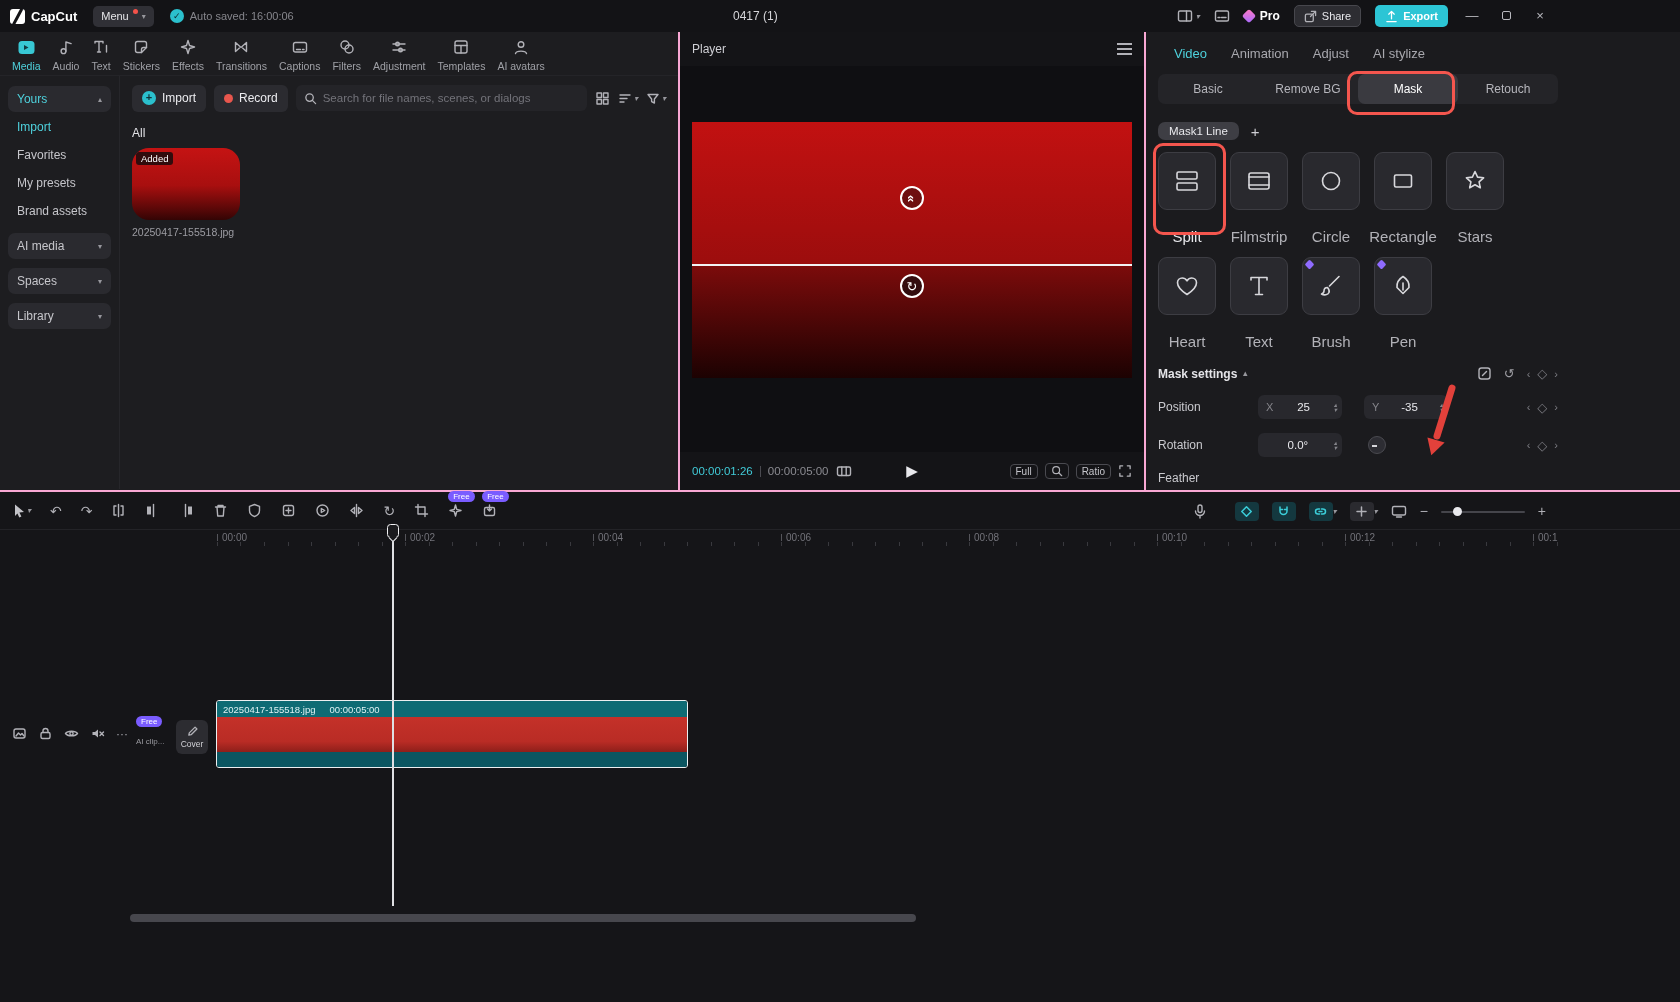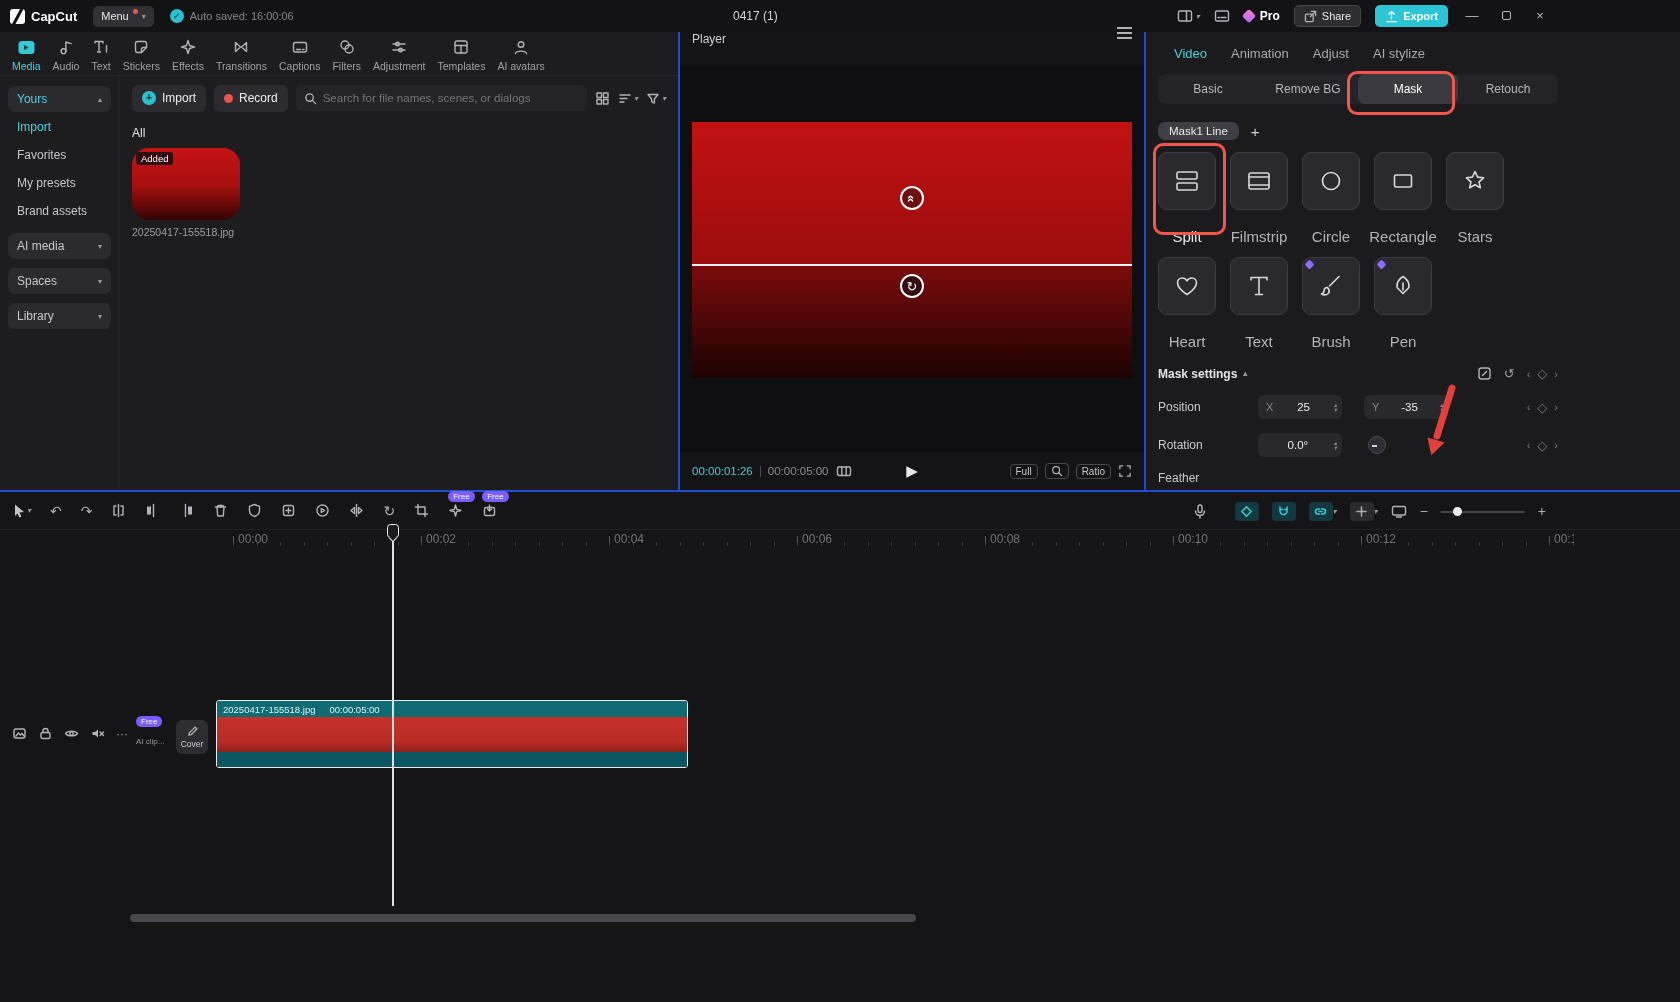--- a/index.html
+++ b/index.html
@@ -1,17 +1,17 @@
 <!DOCTYPE html>
 <html><head>
 <meta charset="utf-8">
 <style>
 *{margin:0;padding:0;box-sizing:border-box}
 body{background:#0a0a0c;font-family:"Liberation Sans",sans-serif;color:#c9c9ce;width:1680px;height:1002px;overflow:hidden}
-.app{position:relative;width:1680px;height:717px;background:#1d4ed8}
+.app{position:relative;width:1680px;height:717px;background:#f9a8d4}
 .panel{position:absolute}
 .ic{display:block}
 .ic *{stroke:#b2b2b8;fill:none;stroke-width:1.4;stroke-linecap:round;stroke-linejoin:round}
 .ic .f{fill:#b2b2b8;stroke:none}
 .mic *{stroke:#d8d8dc;fill:none;stroke-width:1.6;stroke-linecap:round;stroke-linejoin:round}
 .cic *{stroke:#3bced9;fill:none;stroke-width:1.5;stroke-linecap:round;stroke-linejoin:round}
 .caret{font-size:8px;color:#97979d}
 
 
 .titlebar{position:absolute;left:0;top:0;width:1680px;height:32px;background:#131316;display:flex;align-items:center;padding:0 10px}
@@ -57,21 +57,21 @@
 .mt-ic{color:#b2b2b8;display:flex;align-items:center;gap:2px}
 .mt-first{margin-left:auto}
 .section-label{margin-top:14px;font-size:12px;color:#e2e2e6}
 .thumb-card{margin-top:8px;width:108px}
 .thumb{width:108px;height:72px;border-radius:17px;background:linear-gradient(180deg,#c51313 0%,#a80f0f 52%,#520707 88%,#330404 100%);position:relative;overflow:hidden}
 .added{position:absolute;left:4px;top:4px;background:rgba(10,10,12,.78);color:#fff;font-size:9.5px;padding:1px 5px;border-radius:3px}
 .fname{margin-top:6px;font-size:10.5px;color:#9c9ca2;white-space:nowrap;overflow:hidden;font-style:normal}
 
 
 .player-panel{left:680px;top:32px;width:464px;height:458px;background:#141417;display:flex;flex-direction:column}
-.player-header{height:34px;display:flex;justify-content:space-between;padding:0 12px;font-size:12px;color:#cfcfd4}
+.player-header{height:34px;display:flex;justify-content:space-between;align-items:center;padding:0 12px;font-size:12px;color:#cfcfd4}
 .hamburger i{display:block;width:15px;height:1.5px;background:#b2b2b8;box-shadow:0 5px 0 #b2b2b8,0 -5px 0 #b2b2b8}
 .stage{flex:1;position:relative;background:#0f0f12}
 .video{position:absolute;left:12px;top:56px;width:440px;height:256px}
 .v-top{height:142px;background:linear-gradient(180deg,#c21111,#9c0d0d)}
 .mask-line{height:2px;background:#f2f2f4}
 .v-bottom{height:112px;background:linear-gradient(180deg,#7c0b0b,#1c0202)}
 .v-handle{position:absolute;left:50%;transform:translateX(-50%);width:24px;height:24px;border:2px solid #fff;border-radius:50%;background:rgba(15,15,18,.4);display:flex;align-items:center;justify-content:center;color:#fff}
 .v-handle-feather{top:64px}
 .v-handle-feather span{display:block;transform:rotate(90deg);font-size:13px;font-weight:bold}
 .v-handle-rot{top:152px;background:rgba(15,15,18,.6)}
@@ -134,21 +134,21 @@
 .freewrap .free-pill{position:absolute;top:-12px;left:0}
 .tl-right{position:absolute;right:134px;top:0;height:38px;display:flex;align-items:center;gap:13px}
 .mic-gap{margin-right:14px}
 .toggle{width:24px;height:19px;border-radius:4px;background:#14383f;display:flex;align-items:center;justify-content:center}
 .toggle.dim{background:#2a2a2f}
 .toggle.dim .cic *{stroke:#b0b0b6}
 .zbtn{color:#b0b0b6;font-size:14px}
 .zslider{width:84px;height:10px;position:relative}
 .zslider::before{content:"";position:absolute;top:4.5px;left:0;right:0;height:2px;background:#45454b;border-radius:2px}
 .zhandle{position:absolute;top:0.5px;left:12px;width:9px;height:9px;border-radius:50%;background:#e9e9ed}
-.ruler{position:absolute;top:38px;left:16px;width:1558px;height:18px;font-size:12px;color:#73737a;overflow:hidden}
+.ruler{position:absolute;top:38px;left:0;width:1558px;height:18px;font-size:10px;color:#73737a;overflow:hidden}
 .ruler::before{content:"";position:absolute;left:217px;right:0;bottom:2px;height:4px;background:repeating-linear-gradient(90deg,#39393e 0 1px,transparent 1px 23.5px)}
 .rmark{position:absolute;top:2px;display:flex;align-items:center;gap:4px}
 .rmark .tick{width:1px;height:7px;background:#55555b}
 .rmark em{font-style:normal}
 .tracks{position:absolute;top:56px;left:0;right:0;bottom:0}
 .track-controls{position:absolute;left:12px;top:178px;display:flex;gap:11px;align-items:center;color:#a8a8ae;font-size:12px}
 .ai-clip-meta{position:absolute;left:136px;top:162px;width:40px}
 .ai-clip-label{display:block;margin-top:9px;font-size:8px;color:#9a9aa0;white-space:nowrap;overflow:hidden;width:36px}
 .cover-btn{position:absolute;left:176px;top:172px;width:32px;height:34px;background:#2c2c31;border-radius:6px;display:flex;flex-direction:column;align-items:center;justify-content:center;gap:2px;font-size:8.5px;color:#d2d2d7}
 .clip{position:absolute;left:216px;top:152px;width:472px;height:68px;border:1.5px solid #eceff0;border-radius:3px;overflow:hidden;display:flex;flex-direction:column}

